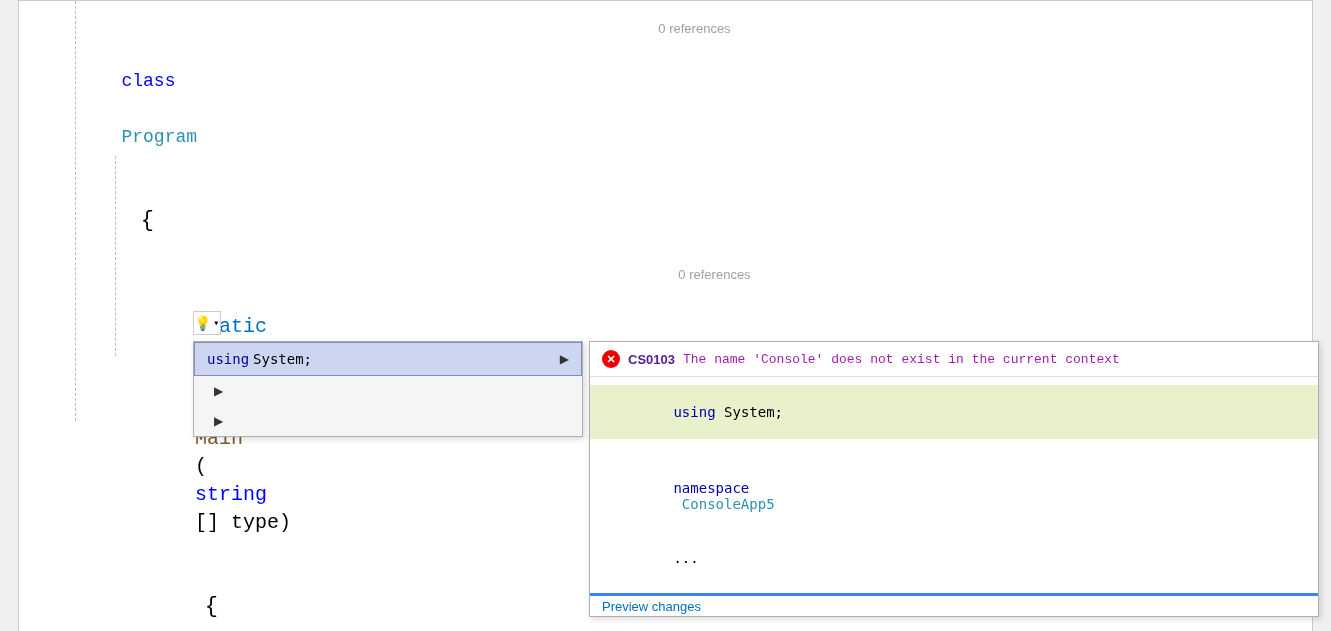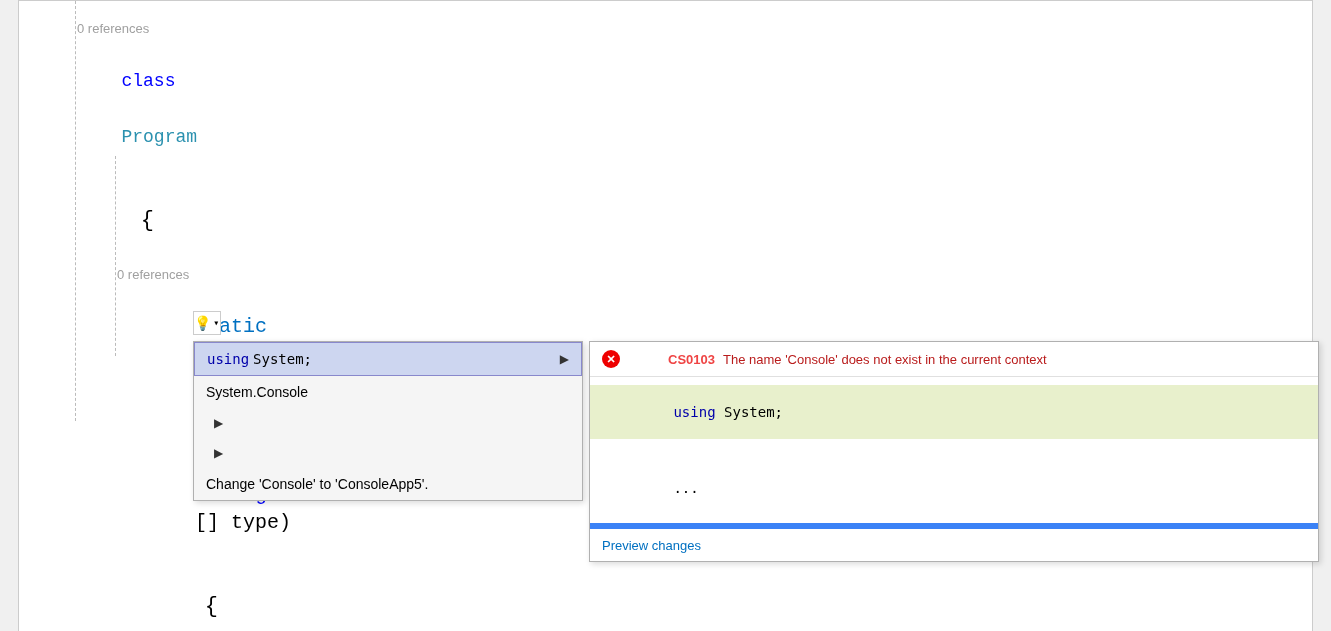--- a/index.html
+++ b/index.html
@@ -37,20 +37,21 @@
       white-space: pre;
     }
     .ref-label {
       color: #a0a0a0;
       font-size: 13px;
       font-family: 'Segoe UI', sans-serif;
       display: flex;
       align-items: center;
       padding: 2px 0 2px 58px;
       min-height: 22px;
+      justify-content: center;
     }
     .indent2 { padding-left: 80px; }
     .kw-blue { color: #0000ff; font-weight: normal; }
     .kw-teal { color: #2b91af; }
     .kw-blue2 { color: #0070c1; }
     .kw-void { color: #0000ff; }
     .kw-method { color: #795e26; }
     .kw-string-type { color: #0000ff; }
     .plain { color: #000000; }
     
@@ -127,47 +128,46 @@
       background: #e00;
       color: #fff;
       display: flex;
       align-items: center;
       justify-content: center;
       font-size: 11px;
       font-weight: bold;
       flex-shrink: 0;
     }
     .error-code {
-      color: #ef4444;
+      color: #4c1d95;
       font-weight: bold;
       font-family: 'Segoe UI', sans-serif;
-      margin-left: 40px;
     }
     .error-msg {
-      color: #b91c1c;
-      font-family: Liberation Sans, sans-serif;
+      color: #a21caf;
+      font-family: Liberation Mono, monospace;
     }
     .code-preview {
       padding: 8px 0;
       background: #ffffff;
       font-family: 'Consolas', monospace;
       font-size: 14px;
     }
     .preview-line {
       padding: 3px 16px;
       font-size: 14px;
       font-family: 'Consolas', monospace;
       white-space: pre;
     }
     .preview-line.highlighted {
       background: #e8f0cc;
     }
     .preview-footer {
-      border-top: 6px solid #3b82f6;
-      padding: 8px 12px;
+      border-top: 3px solid #3b82f6;
+      padding: 2px 12px;
       background: #fff;
     }
     .preview-link {
       color: #0070c1;
       font-family: 'Segoe UI', sans-serif;
       font-size: 13px;
       cursor: pointer;
       text-decoration: none;
     }
     .dashed-guide {
@@ -236,48 +236,46 @@
   <div class="quickaction-menu">
 
     <div class="menu-item active">
       <span class="menu-item-label">
         <span style="color:#0000aa; font-family: Consolas, monospace;">using</span>
         <span style="font-family: Consolas, monospace;"> System;</span>
       </span>
       <span class="menu-arrow">▶</span>
     </div>
     <div class="menu-item">
-      <span class="menu-item-label">System.Console</span>
+      <span class="menu-arrow">▶</span>
     </div>
     <div class="menu-item">
       <span class="menu-arrow">▶</span>
-    </div>
-    <div class="menu-item">
-      <span class="menu-arrow">▶</span>
-    </div>
-    <div class="menu-item">
-      <span class="menu-item-label">Change 'Console' to 'ConsoleApp5'.</span>
     </div>
   </div>
 
   <div class="preview-panel">
 
     <div class="error-banner">
       <div class="error-icon">
         <span>✕</span>
       </div>
       <span class="error-code">CS0103</span>
       <span class="error-msg">The name 'Console' does not exist in the current context</span>
     </div>
 
     <div class="code-preview">
       <div class="preview-line highlighted">
         <span style="color:#0000aa;">using</span><span> System;</span>
       </div>
       <div class="preview-line">&nbsp;</div>
+      <div class="preview-line">
+        <span style="color:#0000aa;">namespace</span>
+        <span style="color:#2b91af;"> ConsoleApp5</span>
+      </div>
       <div class="preview-line">
         <span>...</span>
       </div>
     </div>
 
     <div class="preview-footer">
       <a class="preview-link" href="#">
         <span>Preview changes</span>
       </a>
     </div>

